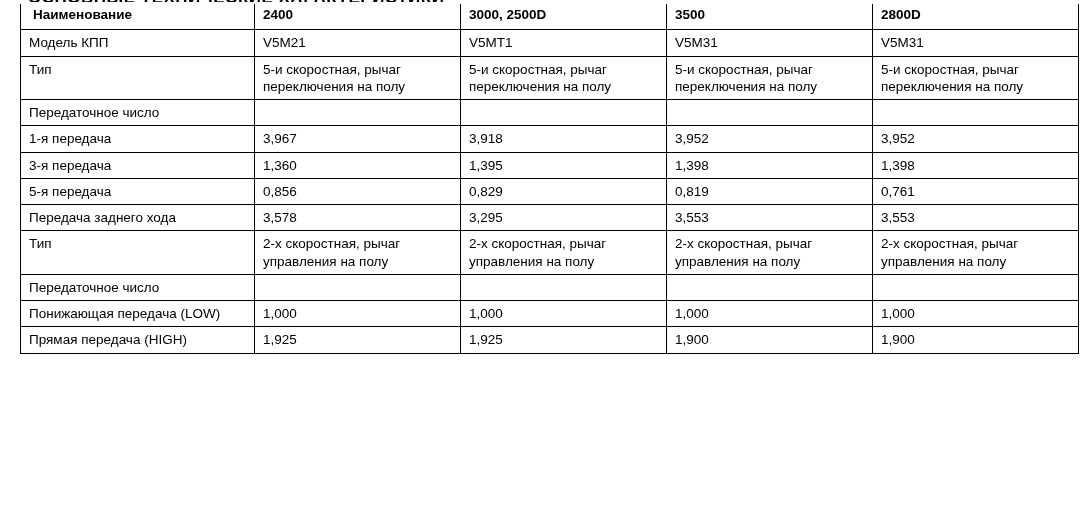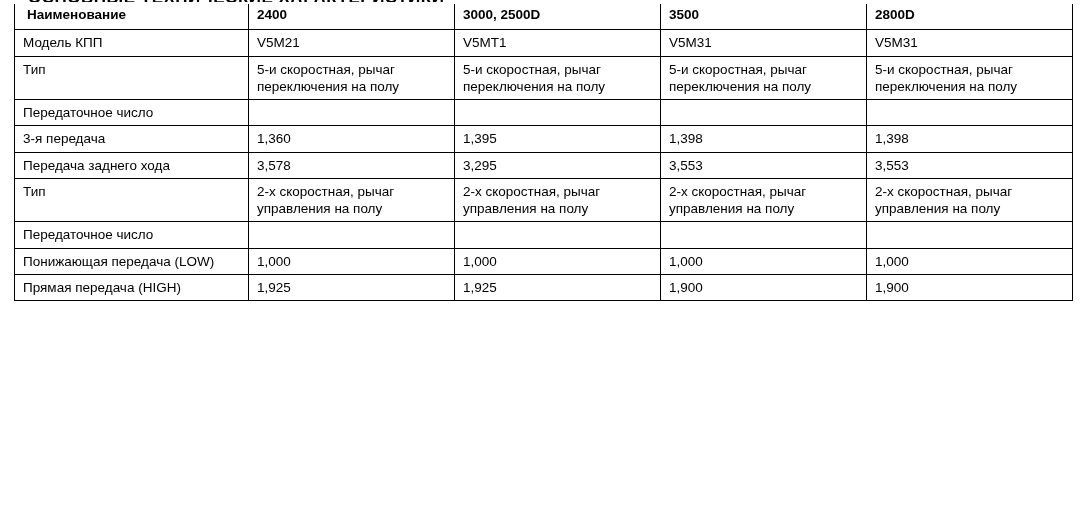--- a/index.html
+++ b/index.html
@@ -29,21 +29,21 @@
     font-weight: bold;
     letter-spacing: 0.5px;
     white-space: nowrap;
     overflow: hidden;
     height: 14px;
     color: #000;
   }
   table.spec {
     position: absolute;
     top: 4px;
-    left: 14px;
+    left: 20px;
     width: 1058px;
     border-collapse: collapse;
     table-layout: fixed;
     font-size: 13.5px;
   }
   table.spec col.c0 { width: 234px; }
   table.spec col.c1 { width: 206px; }
   table.spec col.c2 { width: 206px; }
   table.spec col.c3 { width: 206px; }
   table.spec col.c4 { width: 206px; }
@@ -130,27 +130,41 @@
         <td class="val no-bottom no-top two-line">5-и скоростная, рычаг переключения на полу</td>
       </tr>
       <tr>
         <td class="label lvl1 no-bottom no-top cell-pad-top">Передаточное число</td>
         <td class="val no-bottom no-top"></td>
         <td class="val no-bottom no-top"></td>
         <td class="val no-bottom no-top"></td>
         <td class="val no-bottom no-top"></td>
       </tr>
       <tr>
+        <td class="label lvl2 no-bottom no-top">1-я передача</td>
+        <td class="val no-bottom no-top">3,967</td>
+        <td class="val no-bottom no-top">3,918</td>
+        <td class="val no-bottom no-top">3,952</td>
+        <td class="val no-bottom no-top">3,952</td>
+      </tr>
+      <tr>
         <td class="label lvl2 no-bottom no-top">3-я передача</td>
         <td class="val no-bottom no-top">1,360</td>
         <td class="val no-bottom no-top">1,395</td>
         <td class="val no-bottom no-top">1,398</td>
         <td class="val no-bottom no-top">1,398</td>
       </tr>
       <tr>
+        <td class="label lvl2 no-bottom no-top">5-я передача</td>
+        <td class="val no-bottom no-top">0,856</td>
+        <td class="val no-bottom no-top">0,829</td>
+        <td class="val no-bottom no-top">0,819</td>
+        <td class="val no-bottom no-top">0,761</td>
+      </tr>
+      <tr>
         <td class="label lvl2 no-top two-line">Передача заднего хода</td>
         <td class="val no-top">3,578</td>
         <td class="val no-top">3,295</td>
         <td class="val no-top">3,553</td>
         <td class="val no-top">3,553</td>
       </tr>
 
       <tr>
         <td class="label lvl1 no-bottom no-top">Тип</td>
         <td class="val no-bottom no-top two-line">2-х скоростная, рычаг управления на полу</td>

